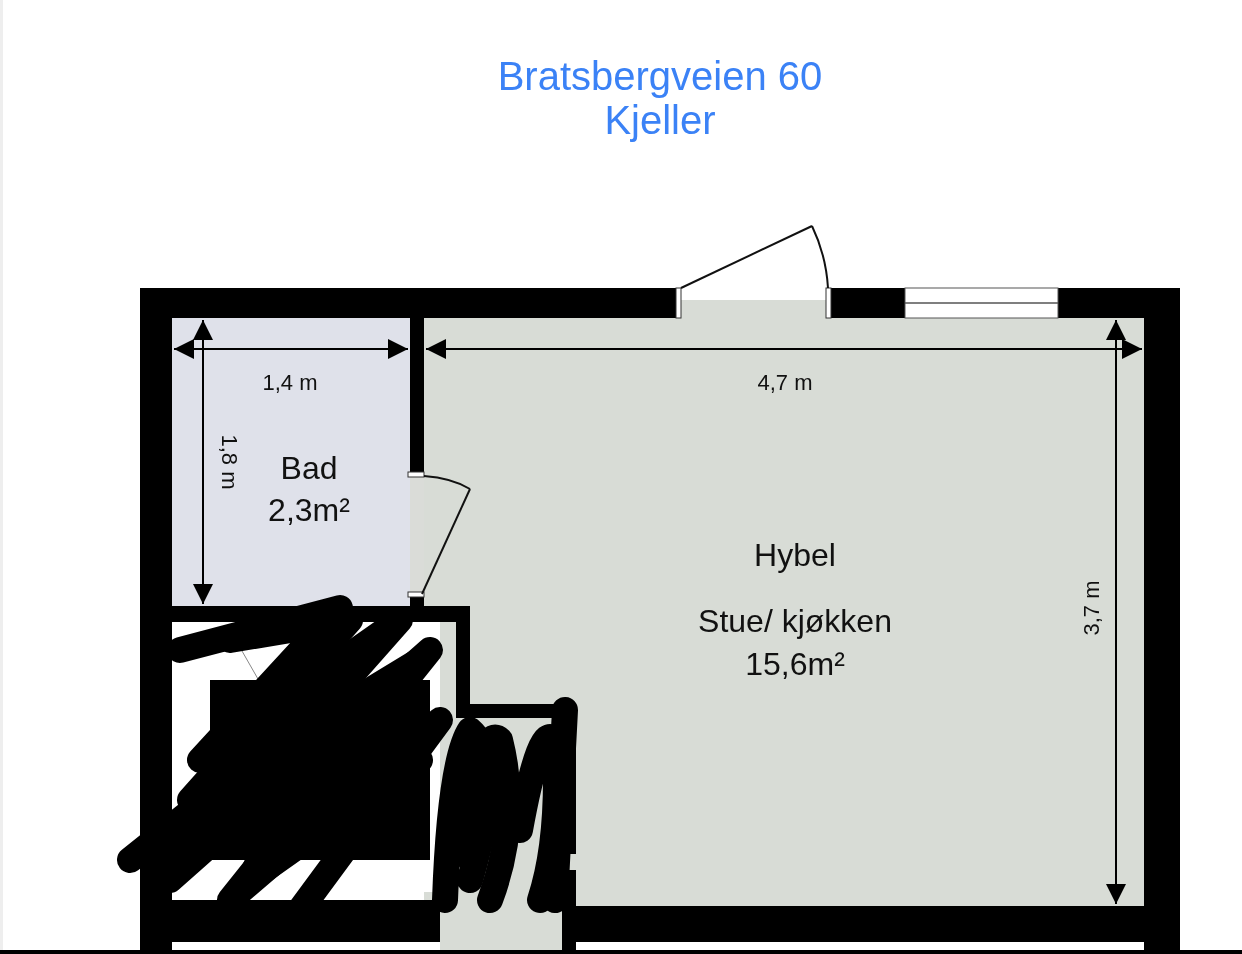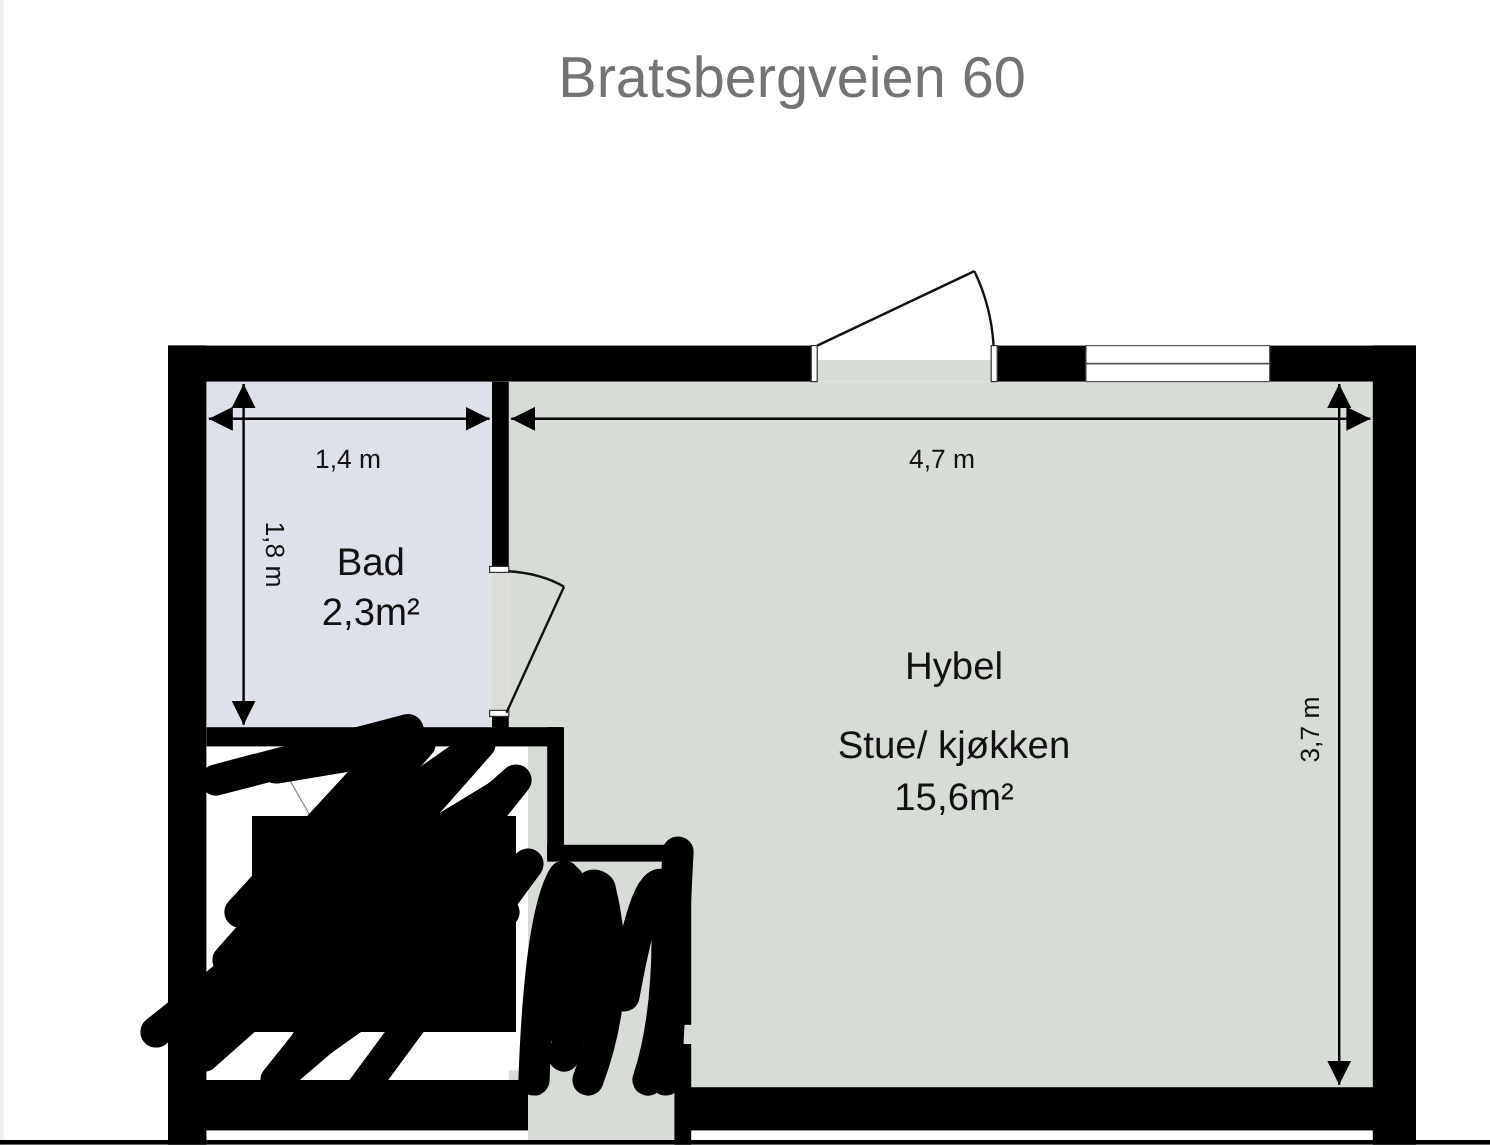--- a/index.html
+++ b/index.html
@@ -1,29 +1,30 @@
 <!DOCTYPE html>
 <html><head>
 <meta charset="utf-8">
 <style>
   html, body { margin: 0; padding: 0; background: #ffffff; }
   body { width: 1242px; height: 954px; overflow: hidden; position: relative; font-family: "Liberation Sans", sans-serif; }
   .frame-edge { position: absolute; left: 0; top: 0; width: 3px; height: 954px; background: #eeeeee; }
-  .title-block { position: absolute; left: 400px; top: 44px; width: 520px; text-align: center; color: #737373; font-size: 48px; line-height: 44px; }
+  .title-block { position: absolute; left: 400px; top: 54px; width: 520px; text-align: center; color: #3b82f6; font-size: 40px; line-height: 44px; }
   .title-block div { white-space: nowrap; }
   svg { position: absolute; left: 0; top: 0; }
   .lbl { font-family: "Liberation Sans", sans-serif; fill: #111; }
 </style>
 </head>
 <body>
 
 <div class="frame-edge"></div>
 
 <div class="title-block">
   <div>Bratsbergveien 60</div>
+  <div>Kjeller</div>
 </div>
 
 <svg width="1242" height="954" viewBox="0 0 1242 954">
   <defs>
     <marker id="arr" viewBox="0 0 10 10" refX="10" refY="5" markerWidth="10" markerHeight="10" orient="auto-start-reverse">
       <path d="M0,0 L10,5 L0,10 z" fill="#000"></path>
     </marker>
   </defs>
 
   <rect x="172" y="318" width="238" height="288" fill="#dfe1ea"></rect>

